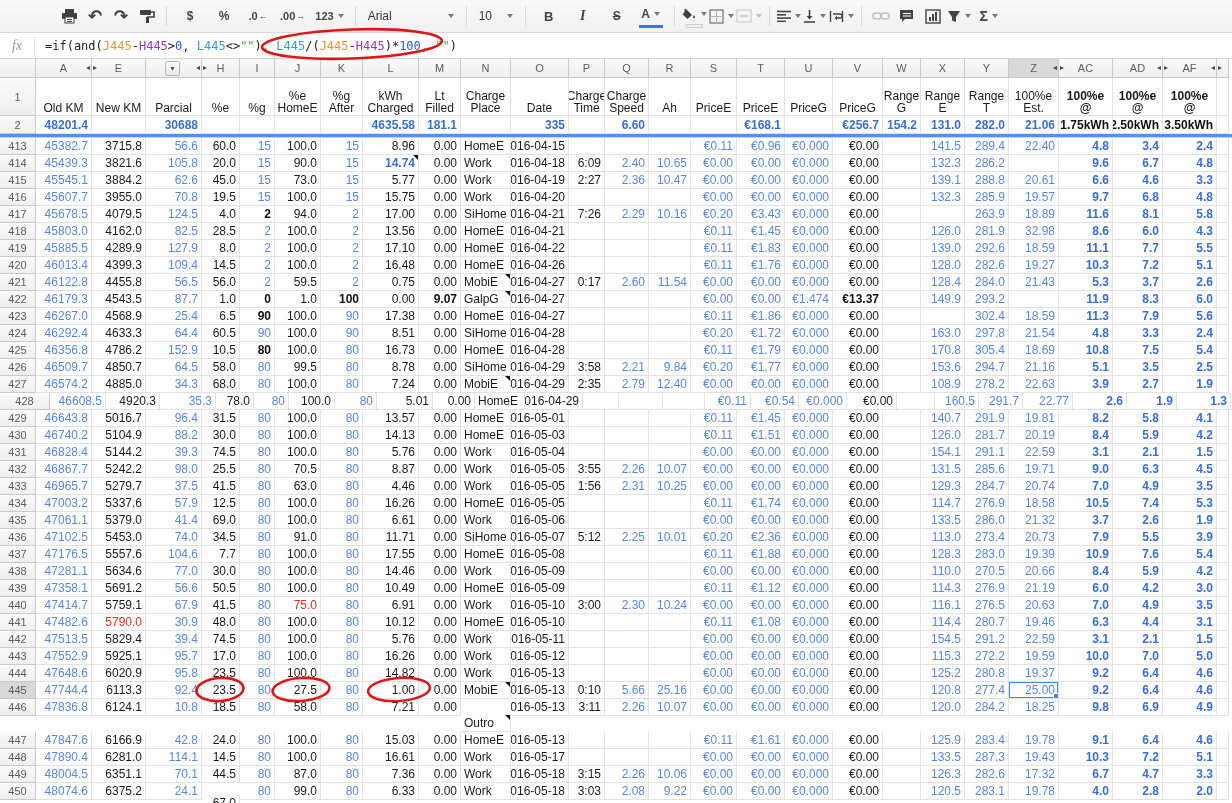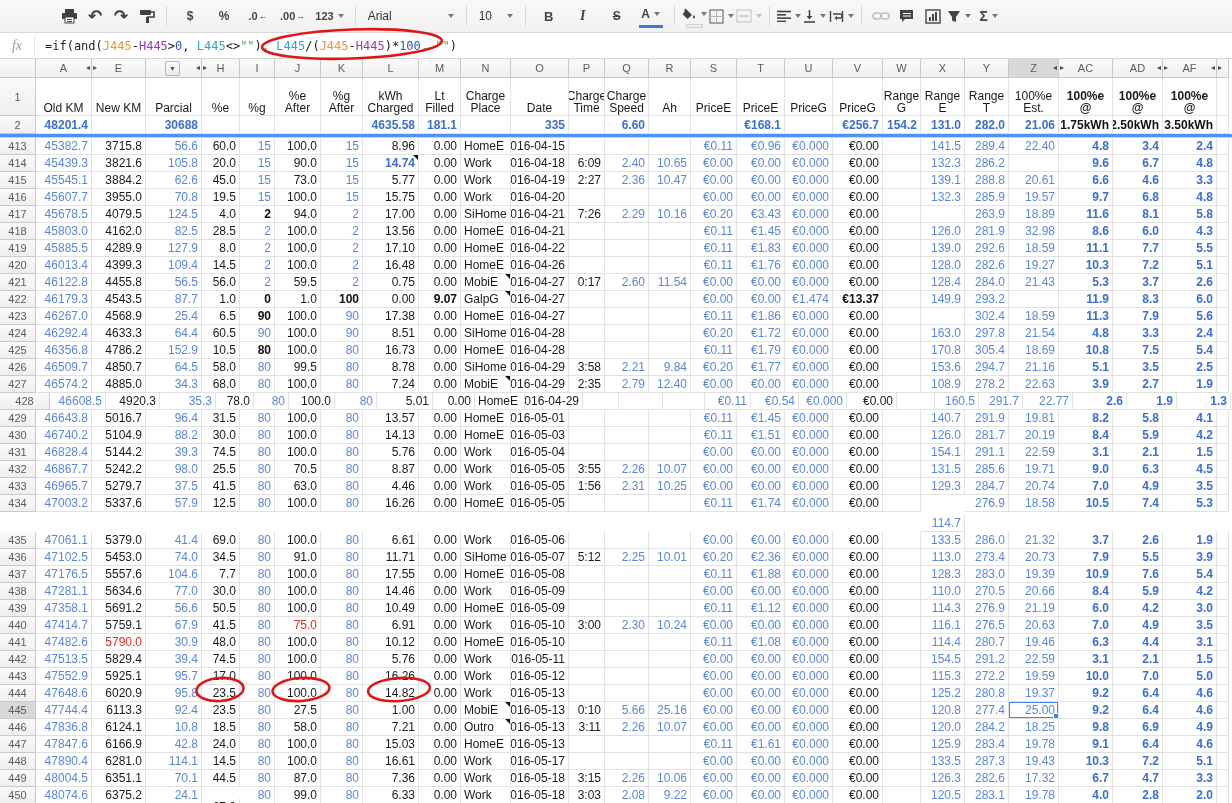--- a/index.html
+++ b/index.html
@@ -313,21 +313,21 @@
         <span class="harrow l">▸</span>
       </div>
     </div>
     <div class="grow">
       <div class="hcell" style="width: 36px; height: 38px; flex: 0 0 auto;">1</div>
       <div class="c h1cell" style="width: 56px; height: 38px; flex: 0 0 auto;">Old KM</div>
       <div class="c h1cell" style="width: 54px; height: 38px; flex: 0 0 auto;">New KM</div>
       <div class="c h1cell" style="width: 56px; height: 38px; flex: 0 0 auto;">Parcial</div>
       <div class="c h1cell" style="width: 38px; height: 38px; flex: 0 0 auto;">%e</div>
       <div class="c h1cell" style="width: 35px; height: 38px; flex: 0 0 auto;">%g</div>
-      <div class="c h1cell" style="width: 46px; height: 38px; flex: 0 0 auto;">%e After</div>
+      <div class="c h1cell" style="width: 46px; height: 38px; flex: 0 0 auto;">%e HomeE</div>
       <div class="c h1cell" style="width: 42px; height: 38px; flex: 0 0 auto;">%g After</div>
       <div class="c h1cell" style="width: 56px; height: 38px; flex: 0 0 auto;">kWh Charged</div>
       <div class="c h1cell" style="width: 42px; height: 38px; flex: 0 0 auto;">Lt Filled</div>
       <div class="c h1cell" style="width: 50px; height: 38px; flex: 0 0 auto;">Charge Place</div>
       <div class="c h1cell" style="width: 58px; height: 38px; flex: 0 0 auto;">Date</div>
       <div class="c h1cell" style="width: 36px; height: 38px; flex: 0 0 auto;">Charge Time</div>
       <div class="c h1cell" style="width: 44px; height: 38px; flex: 0 0 auto;">Charge Speed</div>
       <div class="c h1cell" style="width: 42px; height: 38px; flex: 0 0 auto;">Ah</div>
       <div class="c h1cell" style="width: 46px; height: 38px; flex: 0 0 auto;">PriceE</div>
       <div class="c h1cell" style="width: 48px; height: 38px; flex: 0 0 auto;">PriceE</div>
@@ -995,21 +995,21 @@
       <div class="c left" style="width: 50px; height: 17px; flex: 0 0 auto;">HomeE</div>
       <div class="c" style="width: 58px; height: 17px; flex: 0 0 auto;">2016-05-05</div>
       <div class="c" style="width: 36px; height: 17px; flex: 0 0 auto;"></div>
       <div class="c bluetx" style="width: 44px; height: 17px; flex: 0 0 auto;"></div>
       <div class="c bluetx" style="width: 42px; height: 17px; flex: 0 0 auto;"></div>
       <div class="c bluetx" style="width: 46px; height: 17px; flex: 0 0 auto;">€0.11</div>
       <div class="c bluetx" style="width: 48px; height: 17px; flex: 0 0 auto;">€1.74</div>
       <div class="c bluetx" style="width: 48px; height: 17px; flex: 0 0 auto;">€0.000</div>
       <div class="c" style="width: 50px; height: 17px; flex: 0 0 auto;">€0.00</div>
       <div class="c" style="width: 38px; height: 17px; flex: 0 0 auto;"></div>
-      <div class="c bluetx" style="width: 44px; height: 17px; flex: 0 0 auto; margin-top: 20px;">114.7</div>
+      <div class="c bluetx" style="width: 44px; height: 17px; flex: 0 0 auto;">114.7</div>
       <div class="c bluetx" style="width: 44px; height: 17px; flex: 0 0 auto;">276.9</div>
       <div class="c bluetx" style="width: 50px; height: 17px; flex: 0 0 auto;">18.58</div>
       <div class="c boldblue" style="width: 54px; height: 17px; flex: 0 0 auto;">10.5</div>
       <div class="c boldblue" style="width: 50px; height: 17px; flex: 0 0 auto;">7.4</div>
       <div class="c boldblue" style="width: 54px; height: 17px; flex: 0 0 auto;">5.3</div>
       <div class="c" style="width: 12px; height: 17px; flex: 0 0 auto;"></div>
     </div>
     <div class="grow">
       <div class="hcell" style="width: 36px; height: 17px; flex: 0 0 auto;">435</div>
       <div class="c bluetx" style="width: 56px; height: 17px; flex: 0 0 auto;">47061.1</div>
@@ -1333,21 +1333,21 @@
       <div class="hcell" style="width: 36px; height: 17px; flex: 0 0 auto;">446</div>
       <div class="c bluetx" style="width: 56px; height: 17px; flex: 0 0 auto;">47836.8</div>
       <div class="c" style="width: 54px; height: 17px; flex: 0 0 auto;">6124.1</div>
       <div class="c bluetx" style="width: 56px; height: 17px; flex: 0 0 auto;">10.8</div>
       <div class="c" style="width: 38px; height: 17px; flex: 0 0 auto;">18.5</div>
       <div class="c bluetx" style="width: 35px; height: 17px; flex: 0 0 auto;">80</div>
       <div class="c" style="width: 46px; height: 17px; flex: 0 0 auto;">58.0</div>
       <div class="c bluetx" style="width: 42px; height: 17px; flex: 0 0 auto;">80</div>
       <div class="c" style="width: 56px; height: 17px; flex: 0 0 auto;">7.21</div>
       <div class="c" style="width: 42px; height: 17px; flex: 0 0 auto;">0.00</div>
-      <div class="c left" style="width: 50px; height: 17px; flex: 0 0 auto;">Outro<span class="notemark"></span></div>
+      <div class="c left" style="width: 50px; height: 17px; flex: 0 0 auto; margin-top: 16px;">Outro<span class="notemark"></span></div>
       <div class="c" style="width: 58px; height: 17px; flex: 0 0 auto;">2016-05-13</div>
       <div class="c" style="width: 36px; height: 17px; flex: 0 0 auto;">3:11</div>
       <div class="c bluetx" style="width: 44px; height: 17px; flex: 0 0 auto;">2.26</div>
       <div class="c bluetx" style="width: 42px; height: 17px; flex: 0 0 auto;">10.07</div>
       <div class="c bluetx" style="width: 46px; height: 17px; flex: 0 0 auto;">€0.00</div>
       <div class="c bluetx" style="width: 48px; height: 17px; flex: 0 0 auto;">€0.00</div>
       <div class="c bluetx" style="width: 48px; height: 17px; flex: 0 0 auto;">€0.000</div>
       <div class="c" style="width: 50px; height: 17px; flex: 0 0 auto;">€0.00</div>
       <div class="c" style="width: 38px; height: 17px; flex: 0 0 auto;"></div>
       <div class="c bluetx" style="width: 44px; height: 17px; flex: 0 0 auto;">120.0</div>

